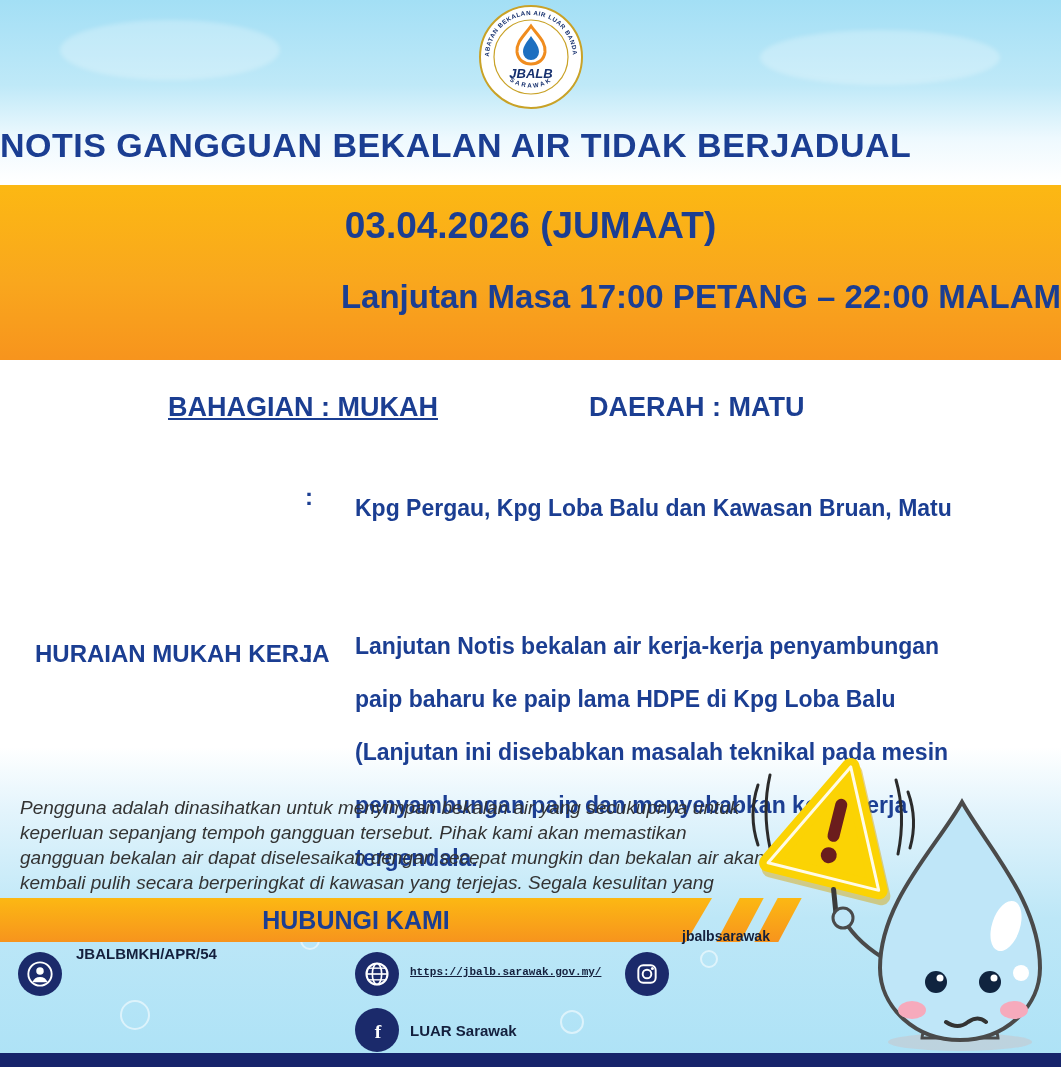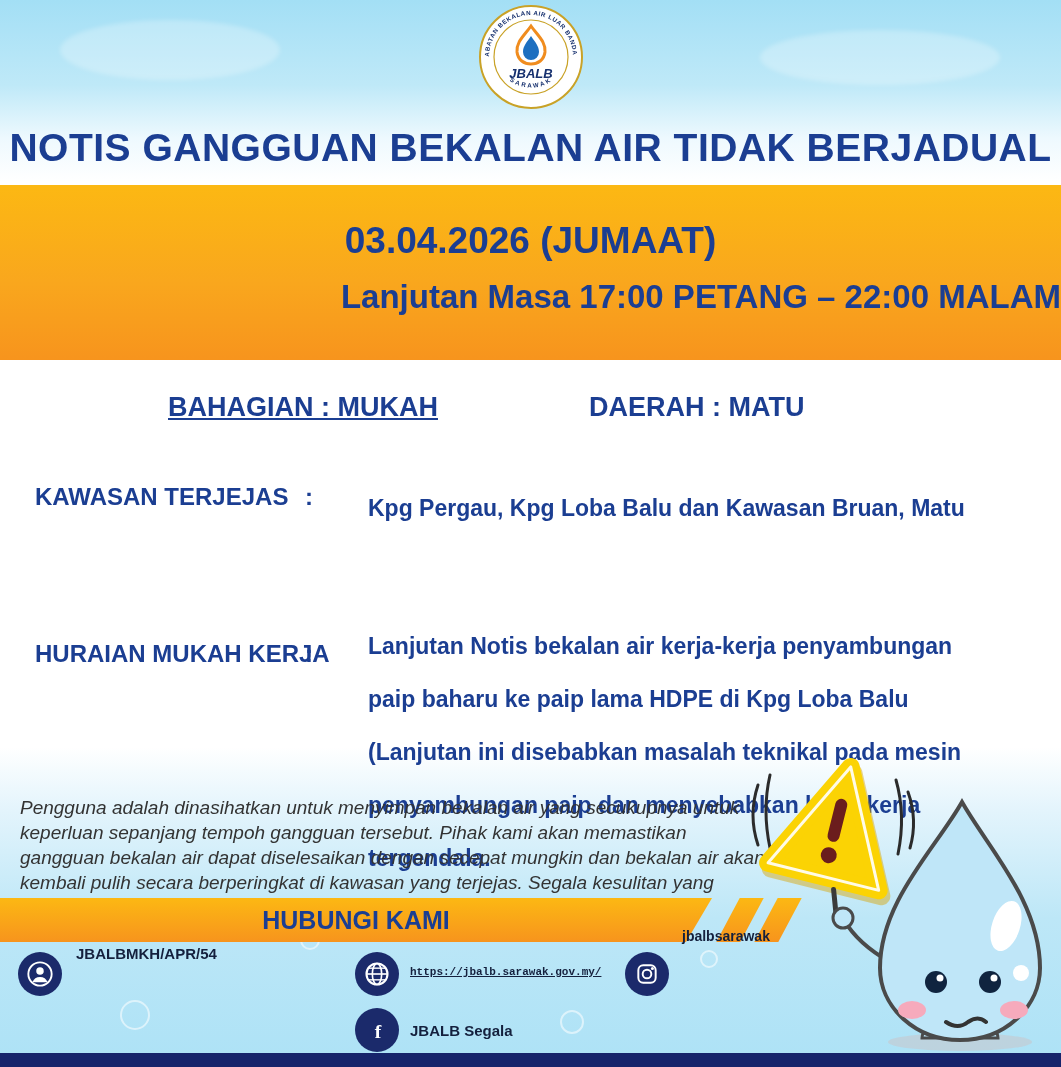--- a/index.html
+++ b/index.html
@@ -8,43 +8,43 @@
     position:relative;width:1061px;height:1067px;overflow:hidden;
     background:linear-gradient(180deg,#a3dff5 0%,#bfe9f8 8%,#eef9fe 13%,#ffffff 17%,
                #ffffff 70%,#e3f4fc 76%,#bde7f7 86%,#ade2f6 100%);
   }
   .bubble{position:absolute;border:2px solid rgba(255,255,255,.55);border-radius:50%;}
   .swirl{position:absolute;border-radius:50%;background:rgba(255,255,255,.25);filter:blur(2px);}
 
   .logo-wrap{position:absolute;left:478px;top:4px;width:106px;height:106px;}
 
   .title{
-    position:absolute;left:0;top:126px;width:100%;text-align:center;
-    font-size:39px;font-weight:bold;color:#1b3e92;letter-spacing:.5px;
+    position:absolute;left:0;top:126px;width:100%;
+    font-size:34px;font-weight:bold;color:#1b3e92;letter-spacing:.5px;
   }
 
   .banner{
     position:absolute;left:0;top:185px;width:100%;height:175px;
     background:linear-gradient(180deg,#fcb813 0%,#f9a71d 55%,#f7941d 100%);
   }
   .banner-date{
-    position:absolute;left:0;top:35px;width:100%;text-align:center;
+    position:absolute;left:0;top:20px;width:100%;text-align:center;
     font-size:37px;font-weight:bold;color:#1b3e92;
   }
   .banner-time{
     position:absolute;left:0;top:93px;width:100%;text-align:right;
     font-size:33px;font-weight:bold;color:#1b3e92;
   }
 
   .region-bahagian{position:absolute;left:168px;top:392px;font-size:27px;font-weight:bold;color:#1b3e92;text-decoration:underline;}
   .region-daerah{position:absolute;left:589px;top:392px;font-size:27px;font-weight:bold;color:#1b3e92;}
 
   .kv-label{position:absolute;font-size:24px;font-weight:bold;color:#1b3e92;}
   .kv-colon{position:absolute;left:305px;font-size:24px;font-weight:bold;color:#1b3e92;}
-  .kv-value{position:absolute;left:368px;font-size:23px;font-weight:bold;color:#1b3e92;}
+  .kv-value{position:absolute;left:355px;font-size:23px;font-weight:bold;color:#1b3e92;}
   .kawasan-label{left:35px;top:483px;}
   .kawasan-colon{top:483px;}
   .kawasan-value{top:495px;width:620px;}
   .huraian-label{left:35px;top:640px;}
   .huraian-colon{top:640px;}
   .huraian-value{top:620px;width:600px;line-height:53px;}
 
   .advisory{
     position:absolute;left:20px;top:795px;width:748px;
     font-size:19px;font-style:italic;color:#333;line-height:25px;
@@ -119,21 +119,20 @@
   <div class="title">NOTIS GANGGUAN BEKALAN AIR TIDAK BERJADUAL</div>
 
   <div class="banner">
     <div class="banner-date">03.04.2026 (JUMAAT)</div>
     <div class="banner-time">Lanjutan Masa 17:00 PETANG – 22:00 MALAM</div>
   </div>
 
   <div class="region-bahagian">BAHAGIAN : MUKAH</div>
   <div class="region-daerah">DAERAH : MATU</div>
 
-  <div class="kv-label kawasan-label">KAWASAN TERJEJAS</div>
   <div class="kv-colon kawasan-colon">:</div>
   <div class="kv-value kawasan-value">Kpg Pergau, Kpg Loba Balu dan Kawasan Bruan, Matu</div>
 
   <div class="kv-label huraian-label">HURAIAN MUKAH KERJA</div>
   <div class="kv-colon huraian-colon">:</div>
   <div class="kv-value huraian-value">Lanjutan Notis bekalan air kerja-kerja penyambungan paip baharu ke paip lama HDPE di Kpg Loba Balu (Lanjutan ini disebabkan masalah teknikal pada mesin penyambungan paip dan menyebabkan kerja-kerja tergendala.</div>
 
   <div class="advisory">Pengguna adalah dinasihatkan untuk menyimpan bekalan air yang secukupnya untuk keperluan sepanjang tempoh gangguan tersebut. Pihak kami akan memastikan gangguan bekalan air dapat diselesaikan dengan secepat mungkin dan bekalan air akan kembali pulih secara berperingkat di kawasan yang terjejas. Segala kesulitan yang timbul akibat gangguan ini adalah sangat dikesali.</div>
 
   <div class="contact-banner">
@@ -162,21 +161,21 @@
       <line x1="4.5" y1="17" x2="19.5" y2="17" stroke="#ffffff" stroke-width="1.2"></line>
     </svg>
   </div>
   <div class="website">https://jbalb.sarawak.gov.my/</div>
 
   <div class="icon-circle ic-fb">
     <svg width="26" height="26" viewBox="0 0 24 24">
       <text x="13" y="19" text-anchor="middle" font-size="18" font-weight="bold" fill="#ffffff" font-family="Liberation Serif, serif">f</text>
     </svg>
   </div>
-  <div class="fbname">JBALB Segala</div>
+  <div class="fbname">LUAR Sarawak</div>
 
   <div class="icon-circle ic-ig">
     <svg width="26" height="26" viewBox="0 0 24 24">
       <rect x="4" y="4" width="16" height="16" rx="4.5" fill="none" stroke="#ffffff" stroke-width="1.8"></rect>
       <circle cx="12" cy="12" r="4" fill="none" stroke="#ffffff" stroke-width="1.8"></circle>
       <circle cx="17" cy="7" r="1.4" fill="#ffffff"></circle>
     </svg>
   </div>
   <div class="igname">jbalbsarawak</div>
 

